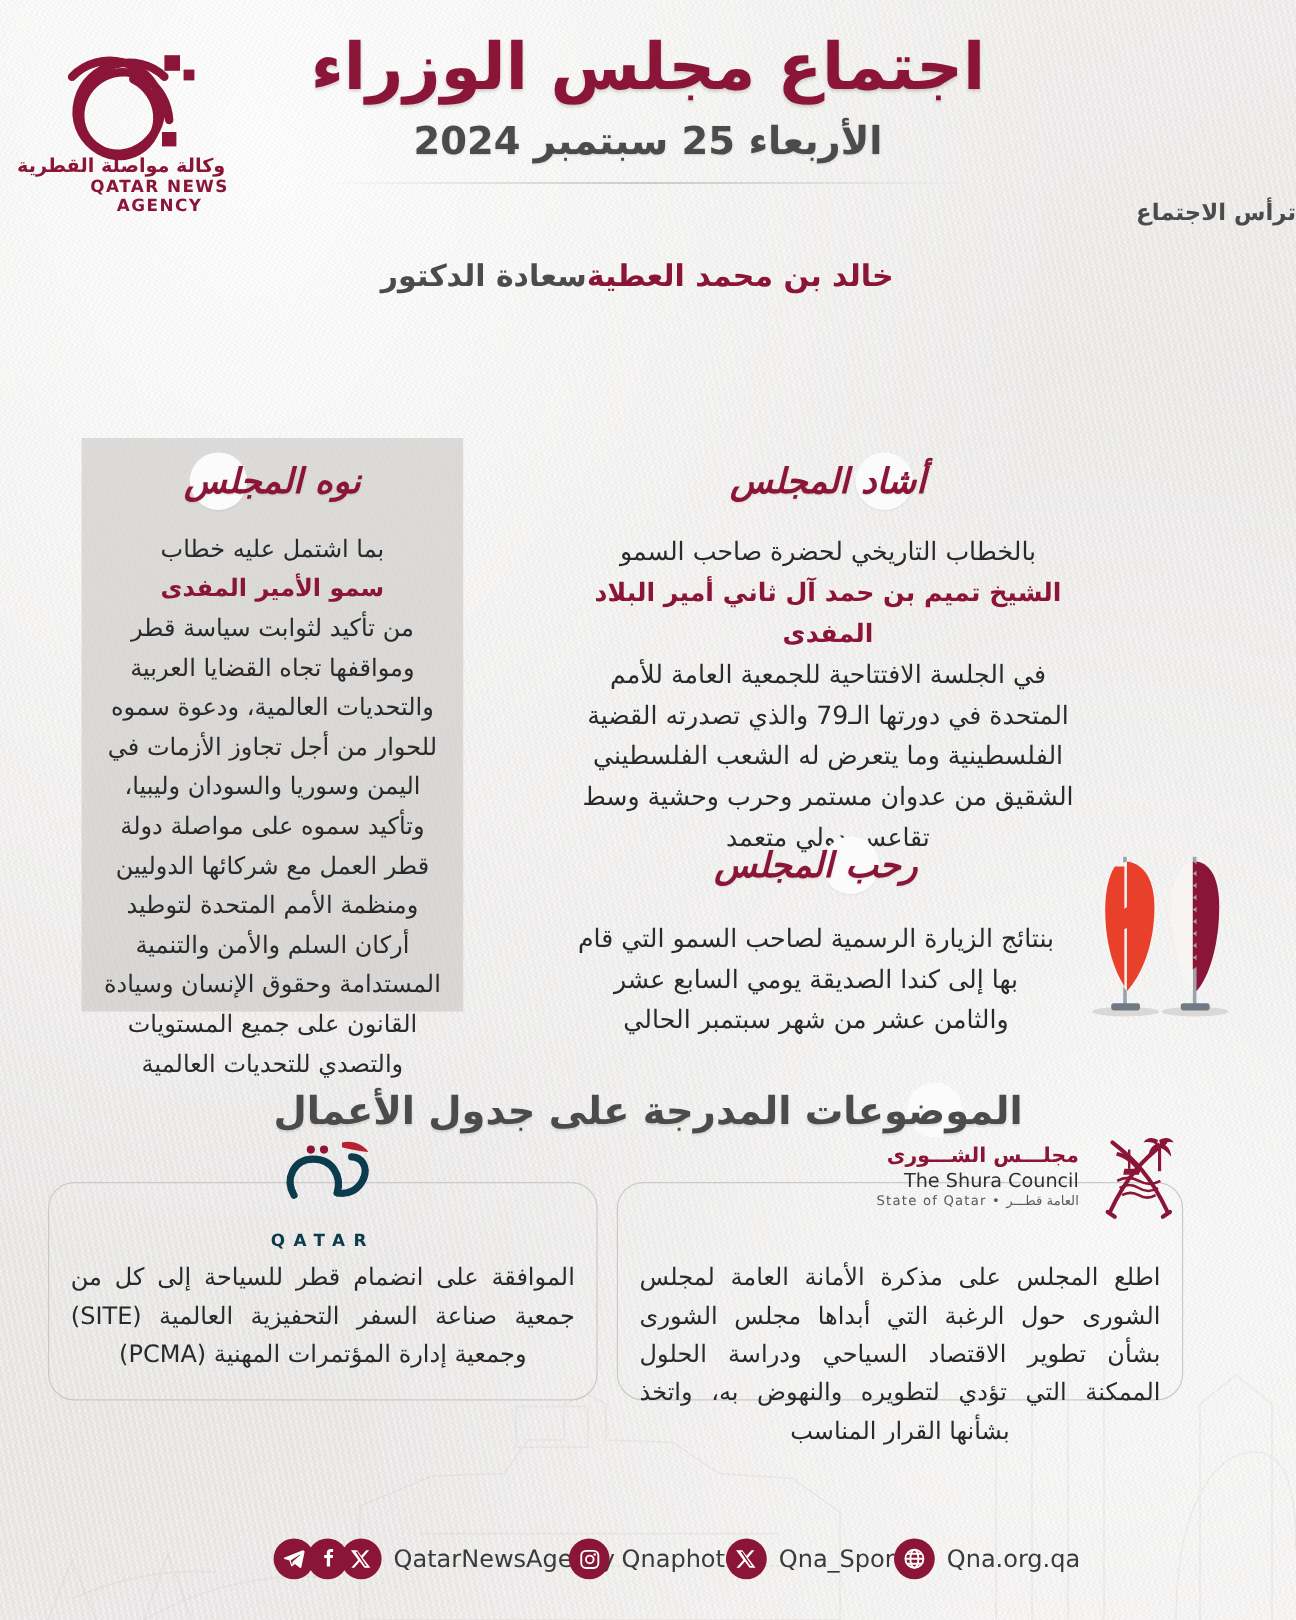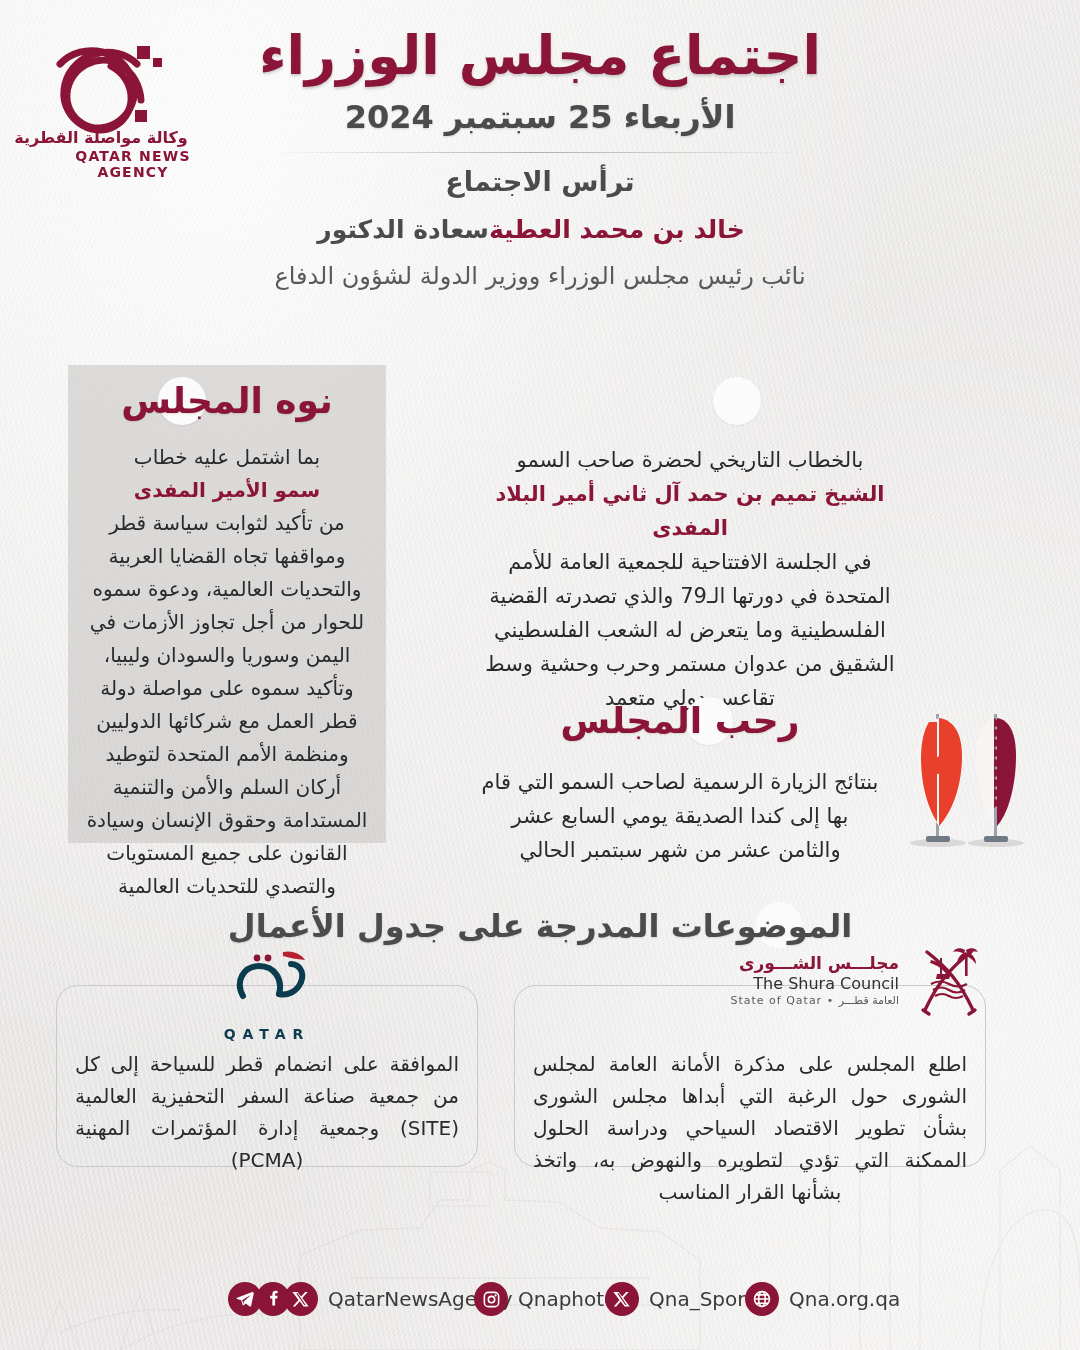--- a/index.html
+++ b/index.html
@@ -40,22 +40,22 @@
   .subtitle{
     position:absolute;top:98px;left:0;width:1080px;text-align:center;
     font-size:32px;font-weight:bold;color:#4b4b4b;
     text-shadow:0 1px 2px rgba(0,0,0,.15);
   }
   .hdr-rule{
     position:absolute;top:152px;left:270px;width:540px;height:1px;
     background:linear-gradient(to right,rgba(140,140,140,0),rgba(120,120,120,.55),rgba(140,140,140,0));
   }
   .chaired-label{
-    position:absolute;top:166px;left:0;width:1080px;text-align:center;
-    font-size:27px;font-weight:bold;color:#4b4b4b;
+    position:absolute;top:166px;left:0;width:1080px;text-align:right;
+    font-size:19px;font-weight:bold;color:#4b4b4b;
   }
   .chaired-name{
     position:absolute;top:215px;left:0;width:1080px;text-align:center;
     font-size:25px;font-weight:bold;color:#4b4b4b;
   }
   .chaired-name .hl{color:#8a1538;margin-right:18px;}
   .chaired-role{
     position:absolute;top:262px;left:0;width:1080px;text-align:center;
     font-size:24px;color:#5a5a5a;
   }
@@ -74,22 +74,22 @@
     position:absolute;top:365px;right:auto;left:68px;width:318px;height:478px;
     background:rgba(196,195,193,.55);
   }
   .sec{position:absolute;}
   .sec-head{position:relative;text-align:center;height:56px;}
   .sec-head .bubble{
     position:absolute;top:2px;width:48px;height:48px;border-radius:50%;
     background:#fbfbfb;box-shadow:0 1px 2px rgba(0,0,0,.06);
   }
   .sec-head .htxt{
-    position:relative;z-index:2;font-size:36px;font-weight:bold;color:#8a1538;
-    line-height:52px;text-shadow:0 1px 2px rgba(0,0,0,.12);
+    position:relative;z-index:2;font-size:29px;font-weight:bold;color:#8a1538;
+    line-height:52px;text-shadow:0 1px 2px rgba(0,0,0,.12);font-style:italic;
   }
   .sec-body{
     font-size:21px;line-height:34px;color:#2a2a2a;text-align:center;direction:rtl;
   }
   .sec-body .hl{color:#8a1538;font-weight:bold;}
   
   #sec-noted{left:70px;top:375px;width:314px;}
   #sec-noted .bubble{left:88px;}
   #sec-noted .sec-body{padding:10px 14px 0;font-size:20px;line-height:33px;}
   
@@ -108,21 +108,21 @@
     background:#fbfbfb;
   }
   .agenda-head .htxt{
     position:relative;z-index:2;font-size:32px;font-weight:bold;color:#4b4b4b;
     line-height:56px;text-shadow:0 1px 2px rgba(0,0,0,.12);
   }
   .acard{
     position:absolute;top:985px;height:180px;
     border:1px solid #cbc9c7;border-radius:22px;background:rgba(255,255,255,.06);
   }
-  #acard-tourism{left:56px;width:420px;}
+  #acard-tourism{left:40px;width:420px;padding-left:36px;}
   #acard-shura{left:514px;width:470px;}
   .acard-text{
     position:absolute;left:0;width:100%;top:62px;padding:0 18px;box-sizing:border-box;
     font-size:20px;line-height:32px;color:#2a2a2a;direction:rtl;text-align:justify;
     text-align-last:center;
   }
   .acard-logo{position:absolute;top:-48px;left:0;width:100%;height:95px;}
   
   .qt-word{
     position:absolute;top:-42px;left:0;width:100%;text-align:center;
@@ -164,21 +164,20 @@
   </svg>
 
   <div class="header">
     <div class="title">اجتماع مجلس الوزراء</div>
     <div class="subtitle">الأربعاء 25 سبتمبر 2024</div>
     <div class="hdr-rule"></div>
     <div class="chaired-label">ترأس الاجتماع</div>
     <div class="chaired-name">
       <span class="hl">خالد بن محمد العطية</span><span>سعادة الدكتور</span>
     </div>
-    <div class="chaired-role">نائب رئيس مجلس الوزراء ووزير الدولة لشؤون الدفاع</div>
 
     <svg class="qna-logo" viewBox="0 0 150 150">
       <g fill="none" stroke="#8a1538" stroke-width="7" stroke-linecap="round">
         <path d="M35 40 C58 16 100 26 108 58 C116 90 82 114 58 100 C34 86 38 52 62 40 C86 28 114 46 116 76"></path>
         <path d="M112 40 C90 18 48 28 40 60 C32 92 66 116 90 102 C114 88 110 54 86 42"></path>
       </g>
       <rect x="112" y="22" width="13" height="13" fill="#8a1538"></rect>
       <rect x="128" y="34" width="9" height="9" fill="#8a1538"></rect>
       <rect x="110" y="86" width="12" height="12" fill="#8a1538"></rect>
     </svg>
@@ -196,20 +195,21 @@
     <div class="sec-body">
       <span>بما اشتمل عليه خطاب</span>
       <div class="hl">سمو الأمير المفدى</div>
       <span>من تأكيد لثوابت سياسة قطر ومواقفها تجاه القضايا العربية والتحديات العالمية، ودعوة سموه للحوار من أجل تجاوز الأزمات في اليمن وسوريا والسودان وليبيا، وتأكيد سموه على مواصلة دولة قطر العمل مع شركائها الدوليين ومنظمة الأمم المتحدة لتوطيد أركان السلم والأمن والتنمية المستدامة وحقوق الإنسان وسيادة القانون على جميع المستويات والتصدي للتحديات العالمية</span>
     </div>
   </div>
 
   <div class="sec" id="sec-praised">
     <div class="sec-head">
       <span class="bubble"></span>
+      <span class="htxt">أشاد المجلس</span>
     </div>
     <div class="sec-body">
       <span>بالخطاب التاريخي لحضرة صاحب السمو</span>
       <div class="hl">الشيخ تميم بن حمد آل ثاني أمير البلاد المفدى</div>
       <span>في الجلسة الافتتاحية للجمعية العامة للأمم المتحدة في دورتها الـ79 والذي تصدرته القضية الفلسطينية وما يتعرض له الشعب الفلسطيني الشقيق من عدوان مستمر وحرب وحشية وسط تقاعس دولي متعمد</span>
     </div>
   </div>
 
   <div class="sec" id="sec-welcomed">
     <div class="sec-head">

